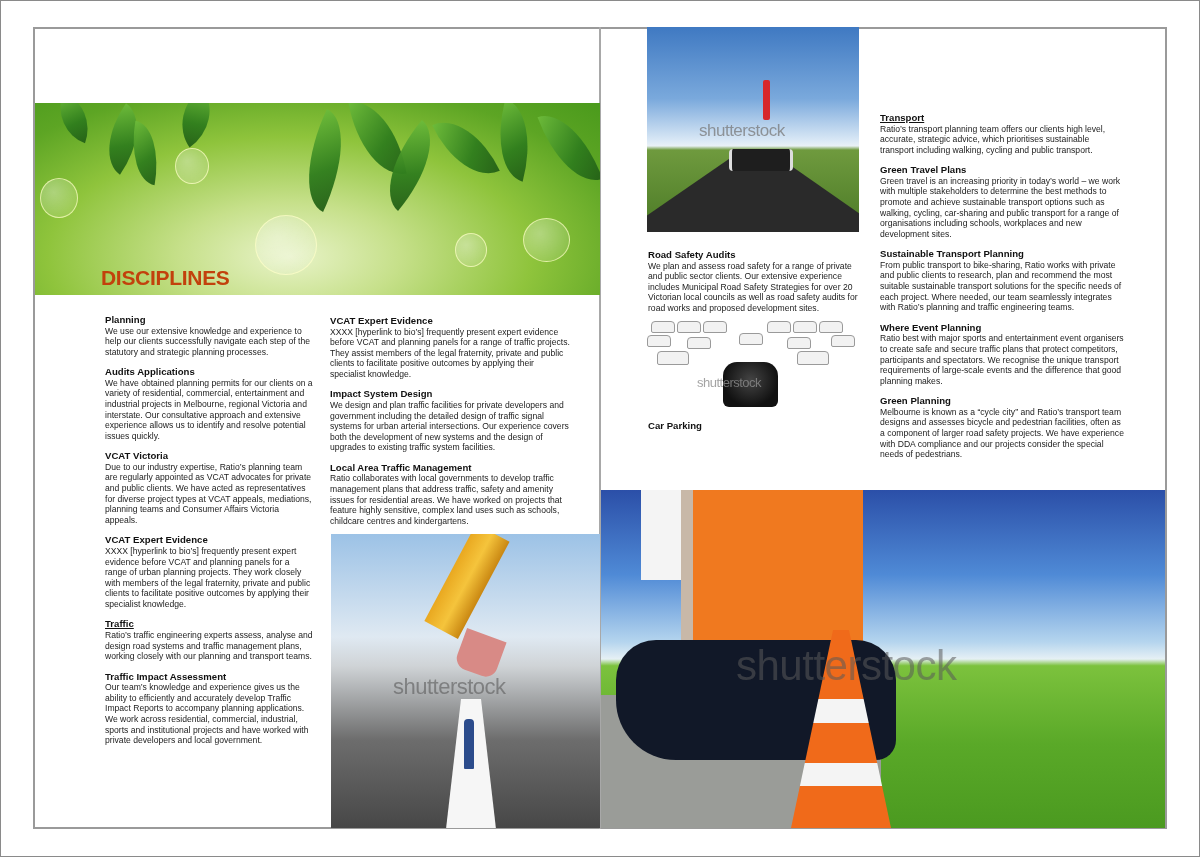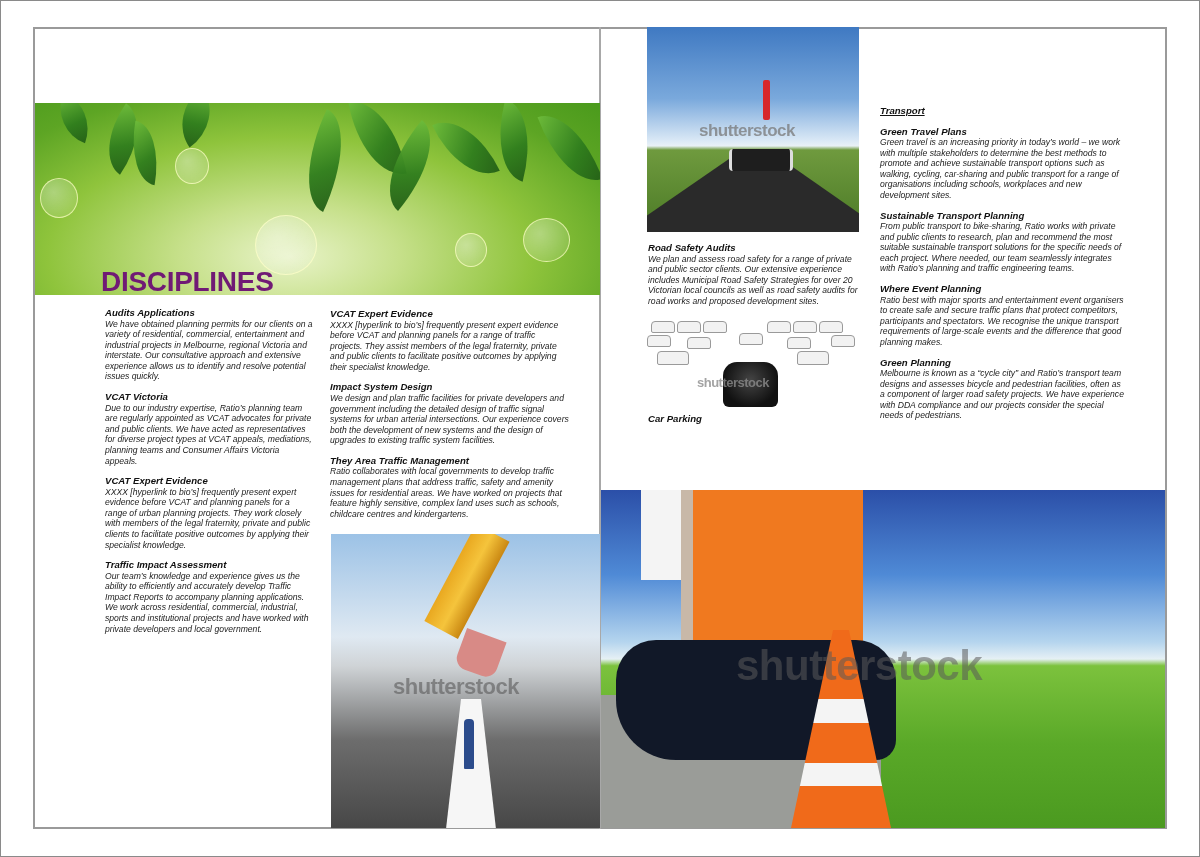--- a/index.html
+++ b/index.html
@@ -8,30 +8,30 @@
   .outer-frame { position:absolute; left:0; top:0; width:1198px; height:855px; border:1px solid #8a8a8a; }
   .spread { position:absolute; left:33px; top:27px; width:1134px; height:802px;
             border-top:2px solid #9a9a9a; border-left:2px solid #9a9a9a; border-bottom:2px solid #9a9a9a; border-right:2px solid #9a9a9a; box-sizing:border-box; }
   .spine { position:absolute; left:599px; top:27px; width:2px; height:802px; background:#a8a8a8; }
 
   .hero { position:absolute; left:35px; top:103px; width:565px; height:192px; overflow:hidden;
           background: radial-gradient(ellipse at 45% 80%, #e8f3c8 0%, #c6e08a 25%, #8fc43c 55%, #5da524 80%, #4a9a1c 100%); }
   .leaf { position:absolute; background: linear-gradient(135deg, #6dbb3a, #2f7d1d 60%, #235f16); border-radius: 0 100% 0 100%; opacity:0.95; }
   .bubble { position:absolute; border-radius:50%; border:1.5px solid rgba(255,255,200,0.7);
             background: radial-gradient(circle at 35% 35%, rgba(255,255,255,0.35), rgba(255,255,255,0.05)); }
-  .hero-title { position:absolute; left:101px; top:266px; font-size:28px; font-weight:bold; color:#701a75; letter-spacing:-0.3px; }
+  .hero-title { position:absolute; left:101px; top:266px; font-size:21px; font-weight:bold; color:#c2410c; letter-spacing:-0.3px; }
 
   .col { position:absolute; font-size:8.6px; line-height:10.6px; color:#222; }
-  .sec { margin:0 0 9px 0;font-style:italic; }
+  .sec { margin:7px 0 9px 0; }
   .sec h3 { margin:0; font-size:9.6px; line-height:11.5px; font-weight:bold; color:#111; }
   .sec h3.u { text-decoration:underline; }
   .sec p { margin:0; }
 
   .img { position:absolute; overflow:hidden; }
-  .wm { position:absolute; color:rgba(255,255,255,0.55); font-weight:bold; letter-spacing:-0.5px; white-space:nowrap; }
+  .wm { position:absolute; color:rgba(255,255,255,0.55); font-weight:normal; letter-spacing:-0.5px; white-space:nowrap; }
 
   
   .img-roller { left:647px; top:27px; width:212px; height:205px;
                 background: linear-gradient(#3f79c2 0%, #7aa9dc 35%, #d8e7f5 55%, #e9f1f6 58%, #6f9a3e 60%, #4b7a26 100%); }
   .road { position:absolute; left:0; bottom:0; width:212px; height:75px;
           background:#2a2a2a; clip-path: polygon(40% 0, 62% 0, 100% 75%, 100% 100%, 0 100%, 0 78%); }
   .roller-drum { position:absolute; left:82px; top:122px; width:58px; height:22px; background:#1e1e1e; border-radius:4px; border-left:3px solid #ddd; border-right:3px solid #ddd; }
   .roller-handle { position:absolute; left:116px; top:53px; width:7px; height:40px; background:#d7262a; border-radius:2px; }
 
   
@@ -77,62 +77,71 @@
   <div class="bubble" style="left:5px;top:75px;width:36px;height:38px;"></div>
   <div class="bubble" style="left:140px;top:45px;width:32px;height:34px;"></div>
   <div class="bubble" style="left:220px;top:112px;width:60px;height:58px;"></div>
   <div class="bubble" style="left:420px;top:130px;width:30px;height:32px;"></div>
   <div class="bubble" style="left:488px;top:115px;width:45px;height:42px;"></div>
 </div>
 <div class="hero-title">DISCIPLINES</div>
 
 <div class="col" id="col-left" style="left:105px;top:307px;width:208px;">
     <div class="sec">
+      <h3>Planning</h3>
+      <p>We use our extensive knowledge and experience to help our clients successfully navigate each step of the statutory and strategic planning processes.</p>
+    </div>
+    <div class="sec">
       <h3>Audits Applications</h3>
       <p>We have obtained planning permits for our clients on a variety of residential, commercial, entertainment and industrial projects in Melbourne, regional Victoria and interstate. Our consultative approach and extensive experience allows us to identify and resolve potential issues quickly.</p>
     </div>
     <div class="sec">
       <h3>VCAT Victoria</h3>
       <p>Due to our industry expertise, Ratio’s planning team are regularly appointed as VCAT advocates for private and public clients. We have acted as representatives for diverse project types at VCAT appeals, mediations, planning teams and Consumer Affairs Victoria appeals.</p>
     </div>
     <div class="sec">
       <h3>VCAT Expert Evidence</h3>
       <p>XXXX [hyperlink to bio’s] frequently present expert evidence before VCAT and planning panels for a range of urban planning projects. They work closely with members of the legal fraternity, private and public clients to facilitate positive outcomes by applying their specialist knowledge.</p>
+    </div>
+    <div class="sec">
+      <h3 class="u">Traffic</h3>
+      <p>Ratio’s traffic engineering experts assess, analyse and design road systems and traffic management plans, working closely with our planning and transport teams.</p>
     </div>
     <div class="sec">
       <h3>Traffic Impact Assessment</h3>
       <p>Our team’s knowledge and experience gives us the ability to efficiently and accurately develop Traffic Impact Reports to accompany planning applications. We work across residential, commercial, industrial, sports and institutional projects and have worked with private developers and local government.</p>
     </div>
   </div>
 <div class="col" id="col-mid" style="left:330px;top:308px;width:240px;">
     <div class="sec">
       <h3>VCAT Expert Evidence</h3>
       <p>XXXX [hyperlink to bio’s] frequently present expert evidence before VCAT and planning panels for a range of traffic projects. They assist members of the legal fraternity, private and public clients to facilitate positive outcomes by applying their specialist knowledge.</p>
     </div>
     <div class="sec">
       <h3>Impact System Design</h3>
       <p>We design and plan traffic facilities for private developers and government including the detailed design of traffic signal systems for urban arterial intersections. Our experience covers both the development of new systems and the design of upgrades to existing traffic system facilities.</p>
     </div>
     <div class="sec">
-      <h3>They Area Traffic Management</h3>
+      <h3>Local Area Traffic Management</h3>
       <p>Ratio collaborates with local governments to develop traffic management plans that address traffic, safety and amenity issues for residential areas. We have worked on projects that feature highly sensitive, complex land uses such as schools, childcare centres and kindergartens.</p>
     </div>
   </div>
 <div class="col" id="col-rin" style="left:648px;top:242px;width:214px;">
     <div class="sec">
       <h3>Road Safety Audits</h3>
       <p>We plan and assess road safety for a range of private and public sector clients. Our extensive experience includes Municipal Road Safety Strategies for over 20 Victorian local councils as well as road safety audits for road works and proposed development sites.</p>
     </div>
     <div class="sec" style="margin-top: 107px;">
       <h3>Car Parking</h3>
     </div>
   </div>
 <div class="col" id="col-rout" style="left:880px;top:105px;width:245px;">
     <div class="sec">
       <h3 class="u">Transport</h3>
+      <p>Ratio’s transport planning team offers our clients high level, accurate, strategic advice, which prioritises sustainable transport including walking, cycling and public transport.</p>
     </div>
     <div class="sec">
       <h3>Green Travel Plans</h3>
       <p>Green travel is an increasing priority in today’s world – we work with multiple stakeholders to determine the best methods to promote and achieve sustainable transport options such as walking, cycling, car-sharing and public transport for a range of organisations including schools, workplaces and new development sites.</p>
     </div>
     <div class="sec">
       <h3>Sustainable Transport Planning</h3>
       <p>From public transport to bike-sharing, Ratio works with private and public clients to research, plan and recommend the most suitable sustainable transport solutions for the specific needs of each project. Where needed, our team seamlessly integrates with Ratio’s planning and traffic engineering teams.</p>
     </div>
     <div class="sec">

